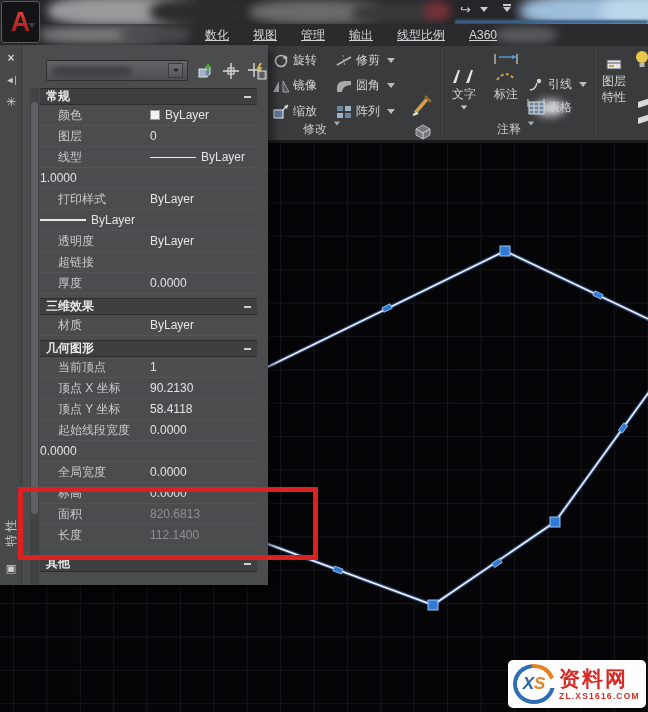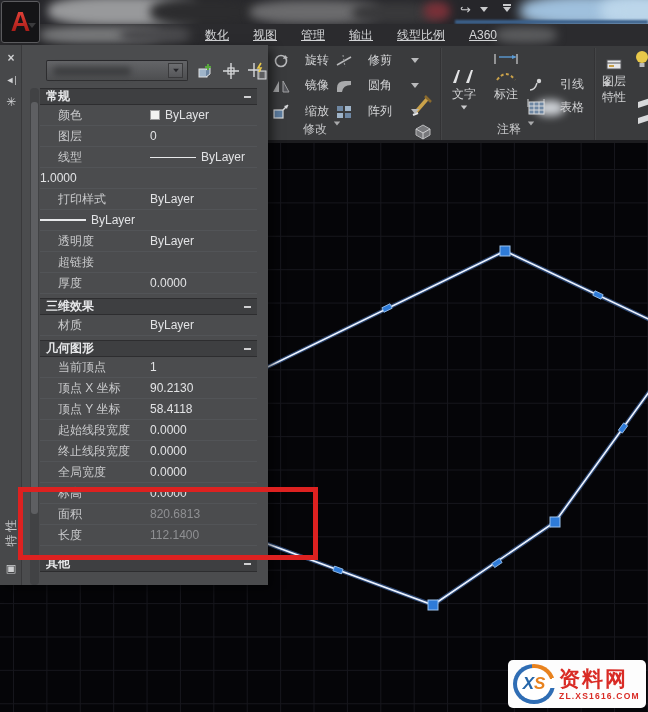--- a/index.html
+++ b/index.html
@@ -22,21 +22,21 @@
   .tabrow { position:absolute; left:0; top:24px; width:648px; height:22px; background:#2b2b2e; overflow:hidden; }
   .tabs { position:absolute; left:197px; top:0; height:22px; display:flex; align-items:center; }
   .tab { color:#d3d4d6; font-size:12px; padding:0 8px; white-space:nowrap;text-decoration:underline; }
   .tab + .tab { margin-left:8px; }
 
   
   .ribbon { position:absolute; left:0; top:46px; width:648px; height:97px; background:#3a3b3d; border-bottom:3px solid #1c1c1f; overflow:hidden; }
   .vsep { position:absolute; top:2px; height:92px; width:2px; background:linear-gradient(90deg,#2a2a2c,#4c4d4f); }
   .panel-label { position:absolute; bottom:2px; font-size:12px; color:#c4c5c7; display:flex; align-items:flex-start; gap:6px; }
   .panel-label .tri-down{ border-top-color:#a9aaac; transform:scale(.8); }
-  .rbtn-row { position:absolute; display:flex; align-items:center; gap:15px;text-align:center; }
+  .rbtn-row { position:absolute; display:flex; align-items:center; gap:3px;text-align:center; }
   .rlabel { color:#d2d3d5; font-size:12px; white-space:nowrap; }
   .flyout { width:0; height:0; border-left:4px solid transparent; border-right:4px solid transparent; border-top:5px solid #b9babc; margin-left:4px; }
   .bigbtn { position:absolute; display:flex; flex-direction:column; align-items:center; gap:2px; color:#d2d3d5; font-size:12px; }
   svg.icon { display:block; }
   .blurspot { position:absolute; filter:blur(4px); border-radius:50%; }
 
   
   .canvas { position:absolute; left:0; top:143px; width:648px; height:569px; background-color:#050508;
     background-image:
       linear-gradient(90deg,#16161c 1px,transparent 1px),
@@ -395,21 +395,20 @@
       </div>
       <div class="prow">
         <span class="lab">顶点 Y 坐标</span>
         <span class="val">58.4118</span>
       </div>
       <div class="prow">
         <span class="lab">起始线段宽度</span>
         <span class="val">0.0000</span>
       </div>
       <div class="prow">
-        <span class="lab">终止线段宽度</span>
         <span class="val">0.0000</span>
       </div>
       <div class="prow">
         <span class="lab">全局宽度</span>
         <span class="val">0.0000</span>
       </div>
       <div class="prow">
         <span class="lab">标高</span>
         <span class="val">0.0000</span>
       </div>

